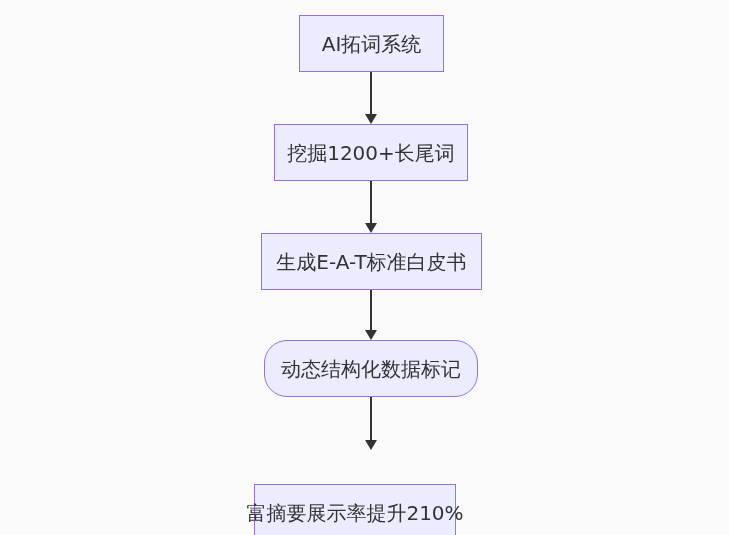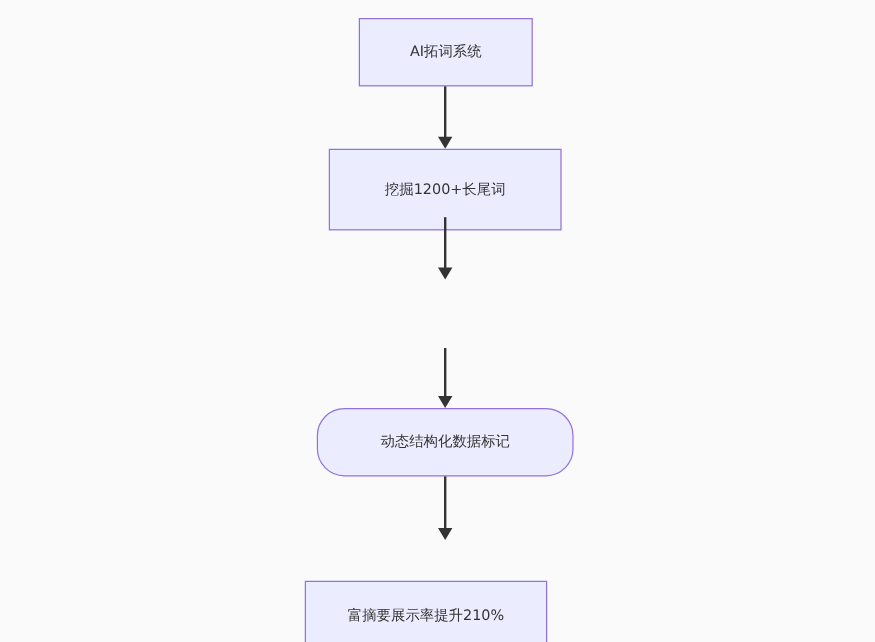--- a/index.html
+++ b/index.html
@@ -21,26 +21,26 @@
   .node {
     position: absolute;
     box-sizing: border-box;
     background: var(--node-fill, #ECECFF);
     border: 1px solid var(--node-border, #9370DB);
     color: var(--node-text, #333333);
     display: flex;
     align-items: center;
     justify-content: center;
     text-align: center;
-    font-size: 12px;
+    font-size: 20px;
     line-height: 1.2;
     white-space: nowrap;
   }
   .n1 { left: 299px; top: 15px;  width: 145px; height: 57px; }
-  .n2 { left: 274px; top: 124px; width: 194px; height: 68px; }
+  .n2 { left: 274px; top: 124px; width: 194px; height: 57px; }
   .n3 { left: 261px; top: 233px; width: 221px; height: 57px; }
   .n4 { left: 264px; top: 340px; width: 214px; height: 57px; border-radius: 23px; }
   .n5 { left: 254px; top: 450px; width: 202px; height: 58px; margin-top: 34px; }
 
   .edge {
     position: absolute;
     left: 365px;
     width: 12px;
   }
   .e1 { top: 72px;  height: 52px; }
@@ -79,20 +79,21 @@
     <span class="head"></span>
   </div>
 
   <div class="node n2">挖掘1200+长尾词</div>
 
   <div class="edge e2">
     <span class="line"></span>
     <span class="head"></span>
   </div>
 
+  <div class="node n3">生成E-A-T标准白皮书</div>
 
   <div class="edge e3">
     <span class="line"></span>
     <span class="head"></span>
   </div>
 
   <div class="node n4">动态结构化数据标记</div>
 
   <div class="edge e4">
     <span class="line"></span>

